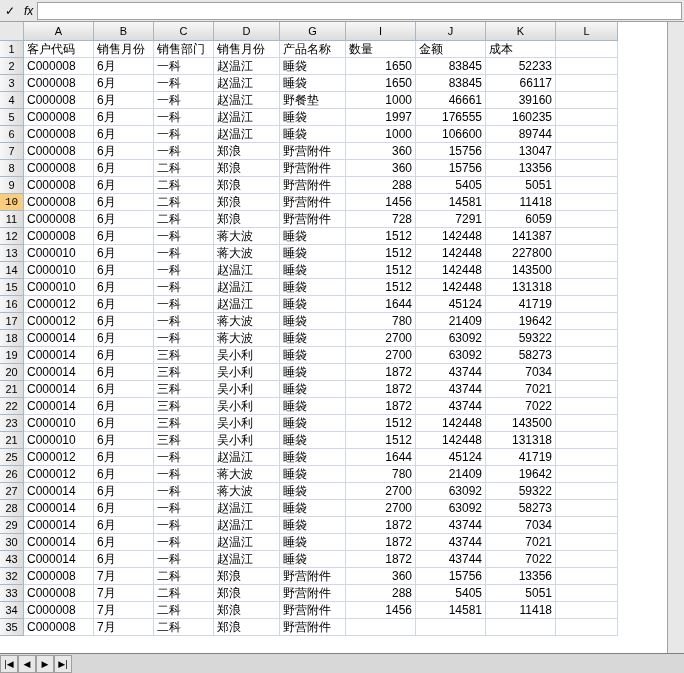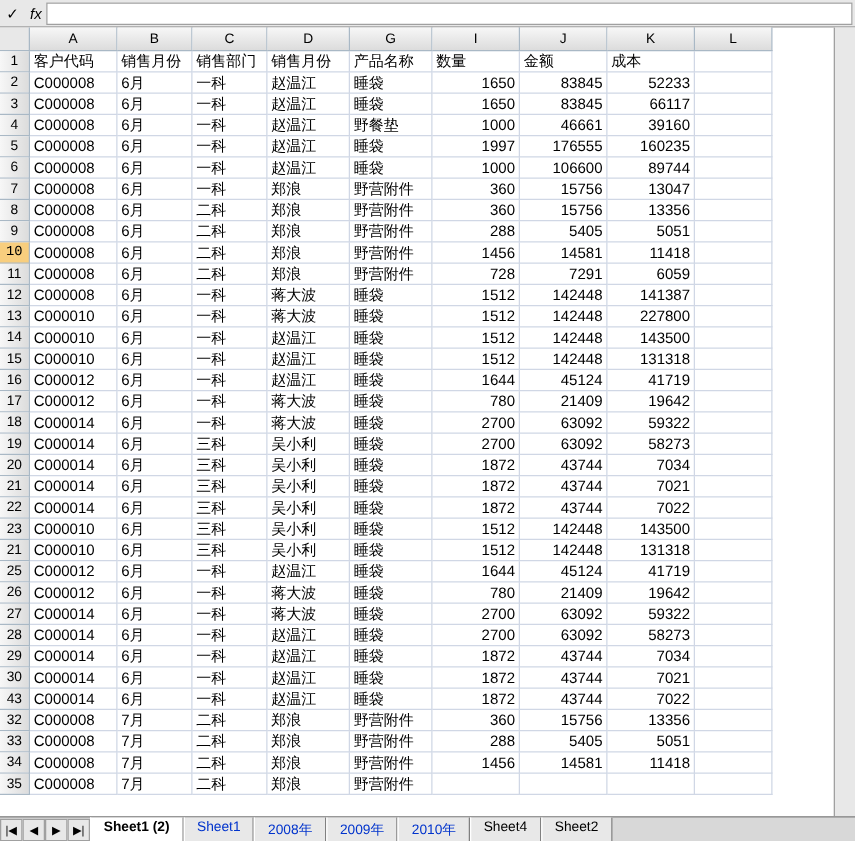--- a/index.html
+++ b/index.html
@@ -400,22 +400,13 @@
 
 <div class="scroll-right"></div>
 
 <div class="sheet-tabs">
   <div class="nav-btns" id="navbtns">
       <div class="nav-btn">|◀</div>
       <div class="nav-btn">◀</div>
       <div class="nav-btn">▶</div>
       <div class="nav-btn">▶|</div>
     </div>
-  <div id="tabs" style="display:flex;">
-      <div class="tab active">Sheet1 (2)</div>
-      <div class="tab blue">Sheet1</div>
-      <div class="tab blue">2008年</div>
-      <div class="tab blue">2009年</div>
-      <div class="tab blue">2010年</div>
-      <div class="tab">Sheet4</div>
-      <div class="tab">Sheet2</div>
-    </div>
 </div>
 
 </body></html>

